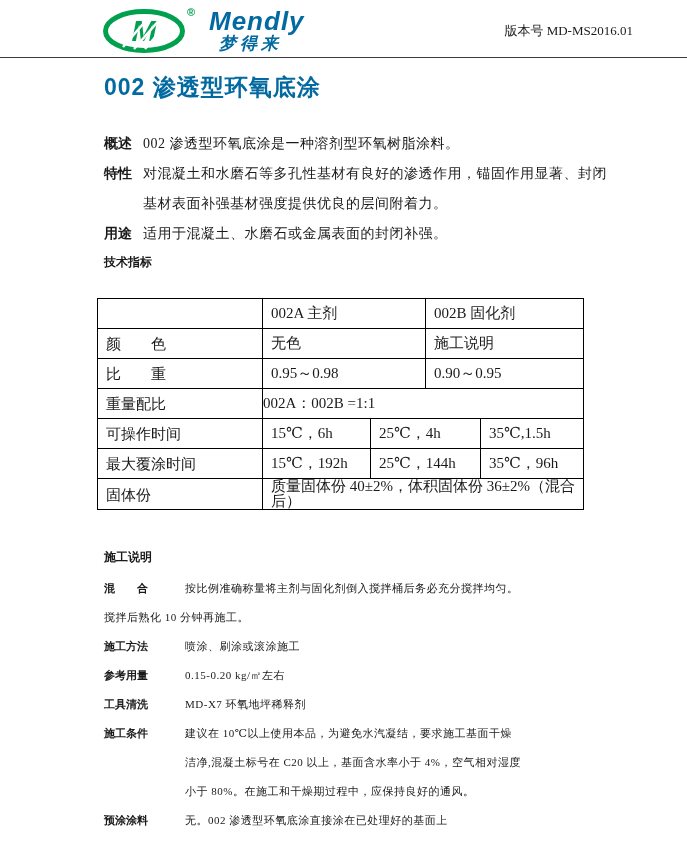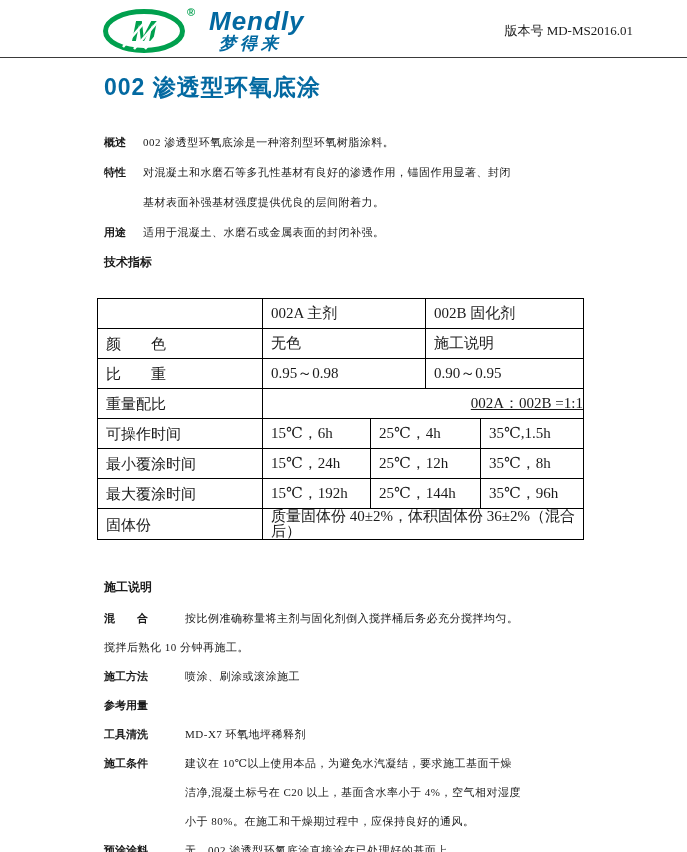--- a/index.html
+++ b/index.html
@@ -20,37 +20,37 @@
   .brand-en { font-size:26px; font-weight:bold; line-height:25px; letter-spacing:1px; }
   .brand-cn { font-size:17px; font-weight:bold; letter-spacing:4px; margin-left:10px; line-height:19px; }
   .version { position:absolute; right:54px; top:22px; font-size:13px; color:#1a1a1a; }
   
   .doc-title {
     margin:14px 0 0 104px; font-size:23px; line-height:30px; font-weight:bold;
     font-family:"Liberation Sans",sans-serif; color:#0369a1; letter-spacing:1px;
   }
   
   .intro { margin-top:33px; }
-  .i-row { display:flex; margin-left:104px; height:30px; font-size:11px; align-items:flex-start; }
+  .i-row { display:flex; margin-left:104px; height:30px; font-size:14px; align-items:flex-start; }
   .i-label { width:39px; flex:none; font-weight:bold; font-family:"Liberation Sans",sans-serif; }
   .i-text { flex:1; letter-spacing:0.5px; }
   .i-row.cont { padding-left:39px; }
   
   .sec-heading {
     margin:0 0 0 104px; font-size:12px; font-weight:bold;
     font-family:"Liberation Sans",sans-serif; line-height:15px;
   }
   
   .spec-table {
     border-collapse:collapse; margin:28px 0 0 97px; table-layout:fixed;
     font-size:15px; color:#1a1a1a;
   }
   .spec-table td { border:1px solid #000; height:29px; padding:0 0 0 8px; line-height:15px; }
   .spec-table td.lbl { font-family:"Liberation Sans",sans-serif; }
-  .spec-table td.ctr { text-align:right; padding:0;text-decoration:underline; }
+  .spec-table td.ctr { text-align:left; padding:0; }
   
   .construction { margin-top:40px; }
   .construction .sec-heading { margin-bottom:16px; }
   .c-row { display:flex; margin-left:104px; height:29px; font-size:11px; align-items:flex-start; }
   .c-label { width:81px; flex:none; font-weight:bold; font-family:"Liberation Sans",sans-serif; }
   .c-text { flex:1; letter-spacing:0.5px; }
   .c-row.indent { padding-left:81px; }
 </style>
 </head>
 <body>
@@ -125,26 +125,20 @@
     <td class="lbl">重量配比</td>
     <td colspan="4" class="ctr">002A：002B =1:1</td>
   </tr>
   <tr>
     <td class="lbl">可操作时间</td>
     <td>15℃，6h</td>
     <td colspan="2">25℃，4h</td>
     <td>35℃,1.5h</td>
   </tr>
   <tr>
-    <td class="lbl">最小覆涂时间</td>
-    <td>15℃，24h</td>
-    <td colspan="2">25℃，12h</td>
-    <td>35℃，8h</td>
-  </tr>
-  <tr>
     <td class="lbl">最大覆涂时间</td>
     <td>15℃，192h</td>
     <td colspan="2">25℃，144h</td>
     <td>35℃，96h</td>
   </tr>
   <tr>
     <td class="lbl">固体份</td>
     <td colspan="4">质量固体份 40±2%，体积固体份 36±2%（混合后）</td>
   </tr>
   </tbody>
@@ -161,20 +155,21 @@
     <span class="c-text">搅拌后熟化 10 分钟再施工。</span>
   </div>
 
   <div class="c-row">
     <span class="c-label">施工方法</span>
     <span class="c-text">喷涂、刷涂或滚涂施工</span>
   </div>
 
   <div class="c-row">
     <span class="c-label">参考用量</span>
+    <span class="c-text">0.15-0.20 kg/㎡左右</span>
   </div>
 
   <div class="c-row">
     <span class="c-label">工具清洗</span>
     <span class="c-text">MD-X7 环氧地坪稀释剂</span>
   </div>
 
   <div class="c-row">
     <span class="c-label">施工条件</span>
     <span class="c-text">建议在 10℃以上使用本品，为避免水汽凝结，要求施工基面干燥</span>

